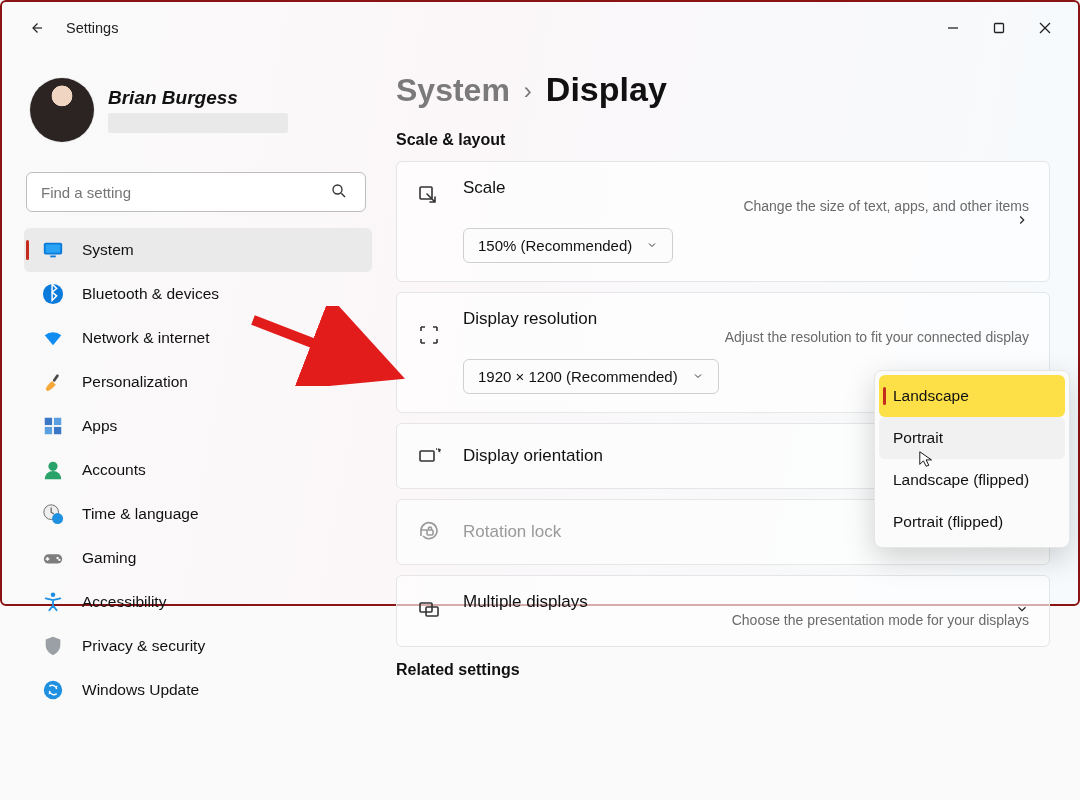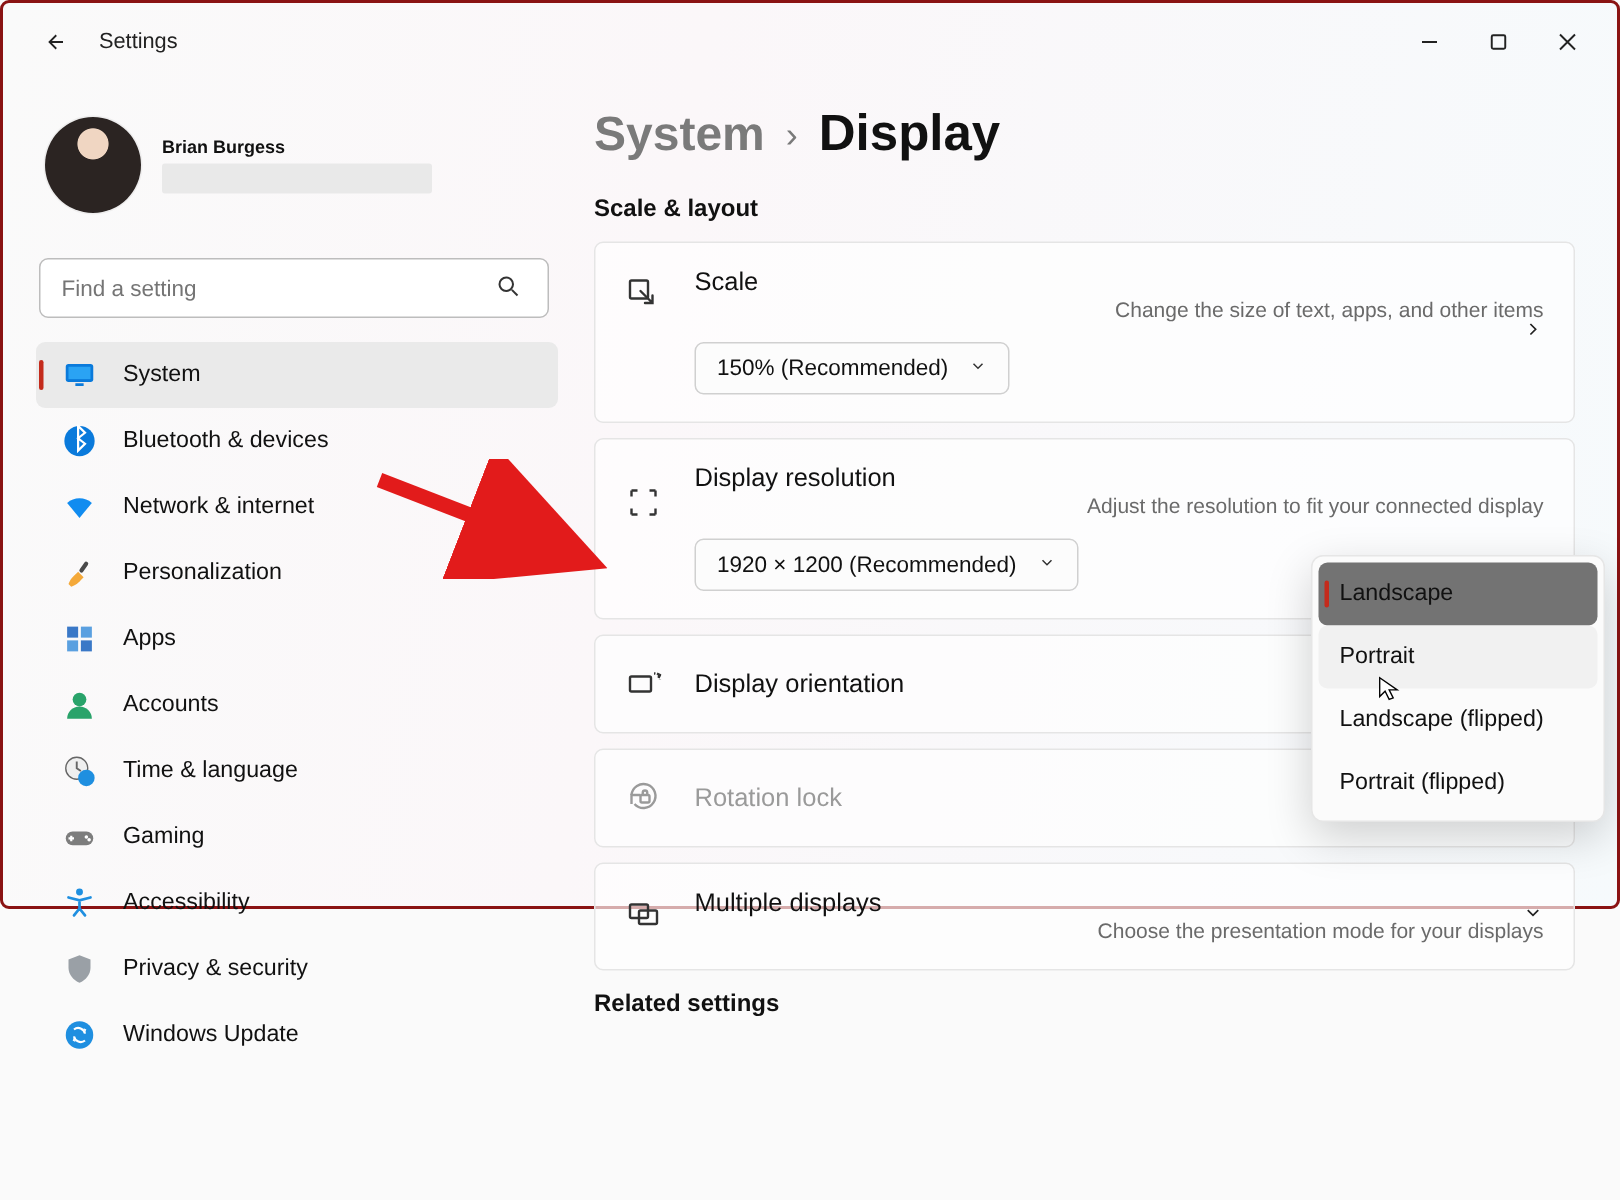--- a/index.html
+++ b/index.html
@@ -11,21 +11,21 @@
   .back { width: 24px; height: 24px; display:flex;align-items:center;justify-content:center; color:#222; }
   .app-title { font-size: 14.5px; color:#222; }
   .tb-ctrl { margin-left: auto; display: flex; }
   .tb-btn { width: 46px; height: 32px; display:flex;align-items:center;justify-content:center; color:#222; }
   
   .body { position:absolute; top:52px; left:0; right:0; bottom:0; display:flex; }
   .sidebar { width: 380px; padding: 18px 10px 0 22px; }
   .user { display:flex; align-items:center; gap:14px; padding: 6px 6px 16px 6px; }
   .avatar { width:64px; height:64px; border-radius:50%; background: radial-gradient(circle at 50% 28%, #f0d6c2 0 18%, #2b2422 19% 100%); box-shadow: 0 0 0 1px rgba(0,0,0,.05); }
   .user-info { flex:1; }
-  .user-name { font-weight:600; font-size:12px; color:#111; }
+  .user-name { font-weight:600; font-size:19px; color:#111;font-style:italic; }
   .user-sub { width: 180px; height:20px; background:#e9e9e9; border-radius:2px; margin-top:4px; }
   .searchwrap { margin: 14px 4px 16px 2px; position:relative; }
   .search { width: 340px; height: 40px; padding: 0 40px 0 14px; font-size:15px; border:1px solid #bdbdbd; border-radius:6px; background:#fff; color:#444; }
   .search-icon { position:absolute; right:20px; top:10px; color:#333; pointer-events:none; }
   .nav { margin-top: 4px; }
   .nav-item { display:flex; align-items:center; gap:18px; height:44px; padding:0 12px 0 18px; border-radius:6px; font-size:15.5px; color:#111; cursor:default; position:relative; }
   .nav-item.selected { background:#eaeaea; }
   .nav-item.selected::before { content:""; position:absolute; left:2px; top:12px; bottom:12px; width:3px; border-radius:3px; background:#c42b1c; }
   .nav-icon { width:22px; height:22px; display:flex; align-items:center; justify-content:center; }
   
@@ -43,21 +43,21 @@
   .card .chev { position:absolute; right:20px; top:50%; transform:translateY(-50%); color:#222; }
   .dropdown { margin-top:14px; display:inline-flex; align-items:center; gap:14px; border:1px solid #d0d0d0; border-radius:6px; background:#fcfcfc; padding:8px 14px; font-size:15px; color:#111;text-align:right; }
   .chev-down { color:#333; }
   .row { border:1px solid #e5e5e5; border-radius:6px; background:rgba(255,255,255,.6); padding:20px 20px; display:flex; align-items:center; gap:22px; margin-bottom:10px;justify-content:center; }
   .row .card-icon { margin-top:0; }
   .row.disabled .card-title { color:#9a9a9a; }
   .row.disabled .card-icon { color:#9a9a9a; }
   
   .popup { position:absolute; right:8px; top:316px; width:196px; background:#fbfbfb; border-radius:8px; box-shadow:0 10px 30px rgba(0,0,0,.18); border:1px solid #e6e6e6; padding:4px; z-index:50; }
   .popup-item { padding:12px 14px; font-size:15.5px; color:#111; border-radius:6px; position:relative; }
-  .popup-item.selected { background:#737373; }
+  .popup-item.selected { background:#fde047; }
   .popup-item.selected::before { content:""; position:absolute; left:4px; top:12px; bottom:12px; width:3px; border-radius:3px; background:#c42b1c; }
   .popup-item.hover { background:#f1f1f1; }
   .cursor { position:absolute; width:18px; height:18px; pointer-events:none; z-index:60; }
   
   .arrow { position:absolute; left:-135px; top:252px; z-index:40; pointer-events:none; }
   .related { margin-top:14px; font-size:16px; font-weight:600; color:#111; }
 </style>
 </head>
 <body>
 <div class="window">

